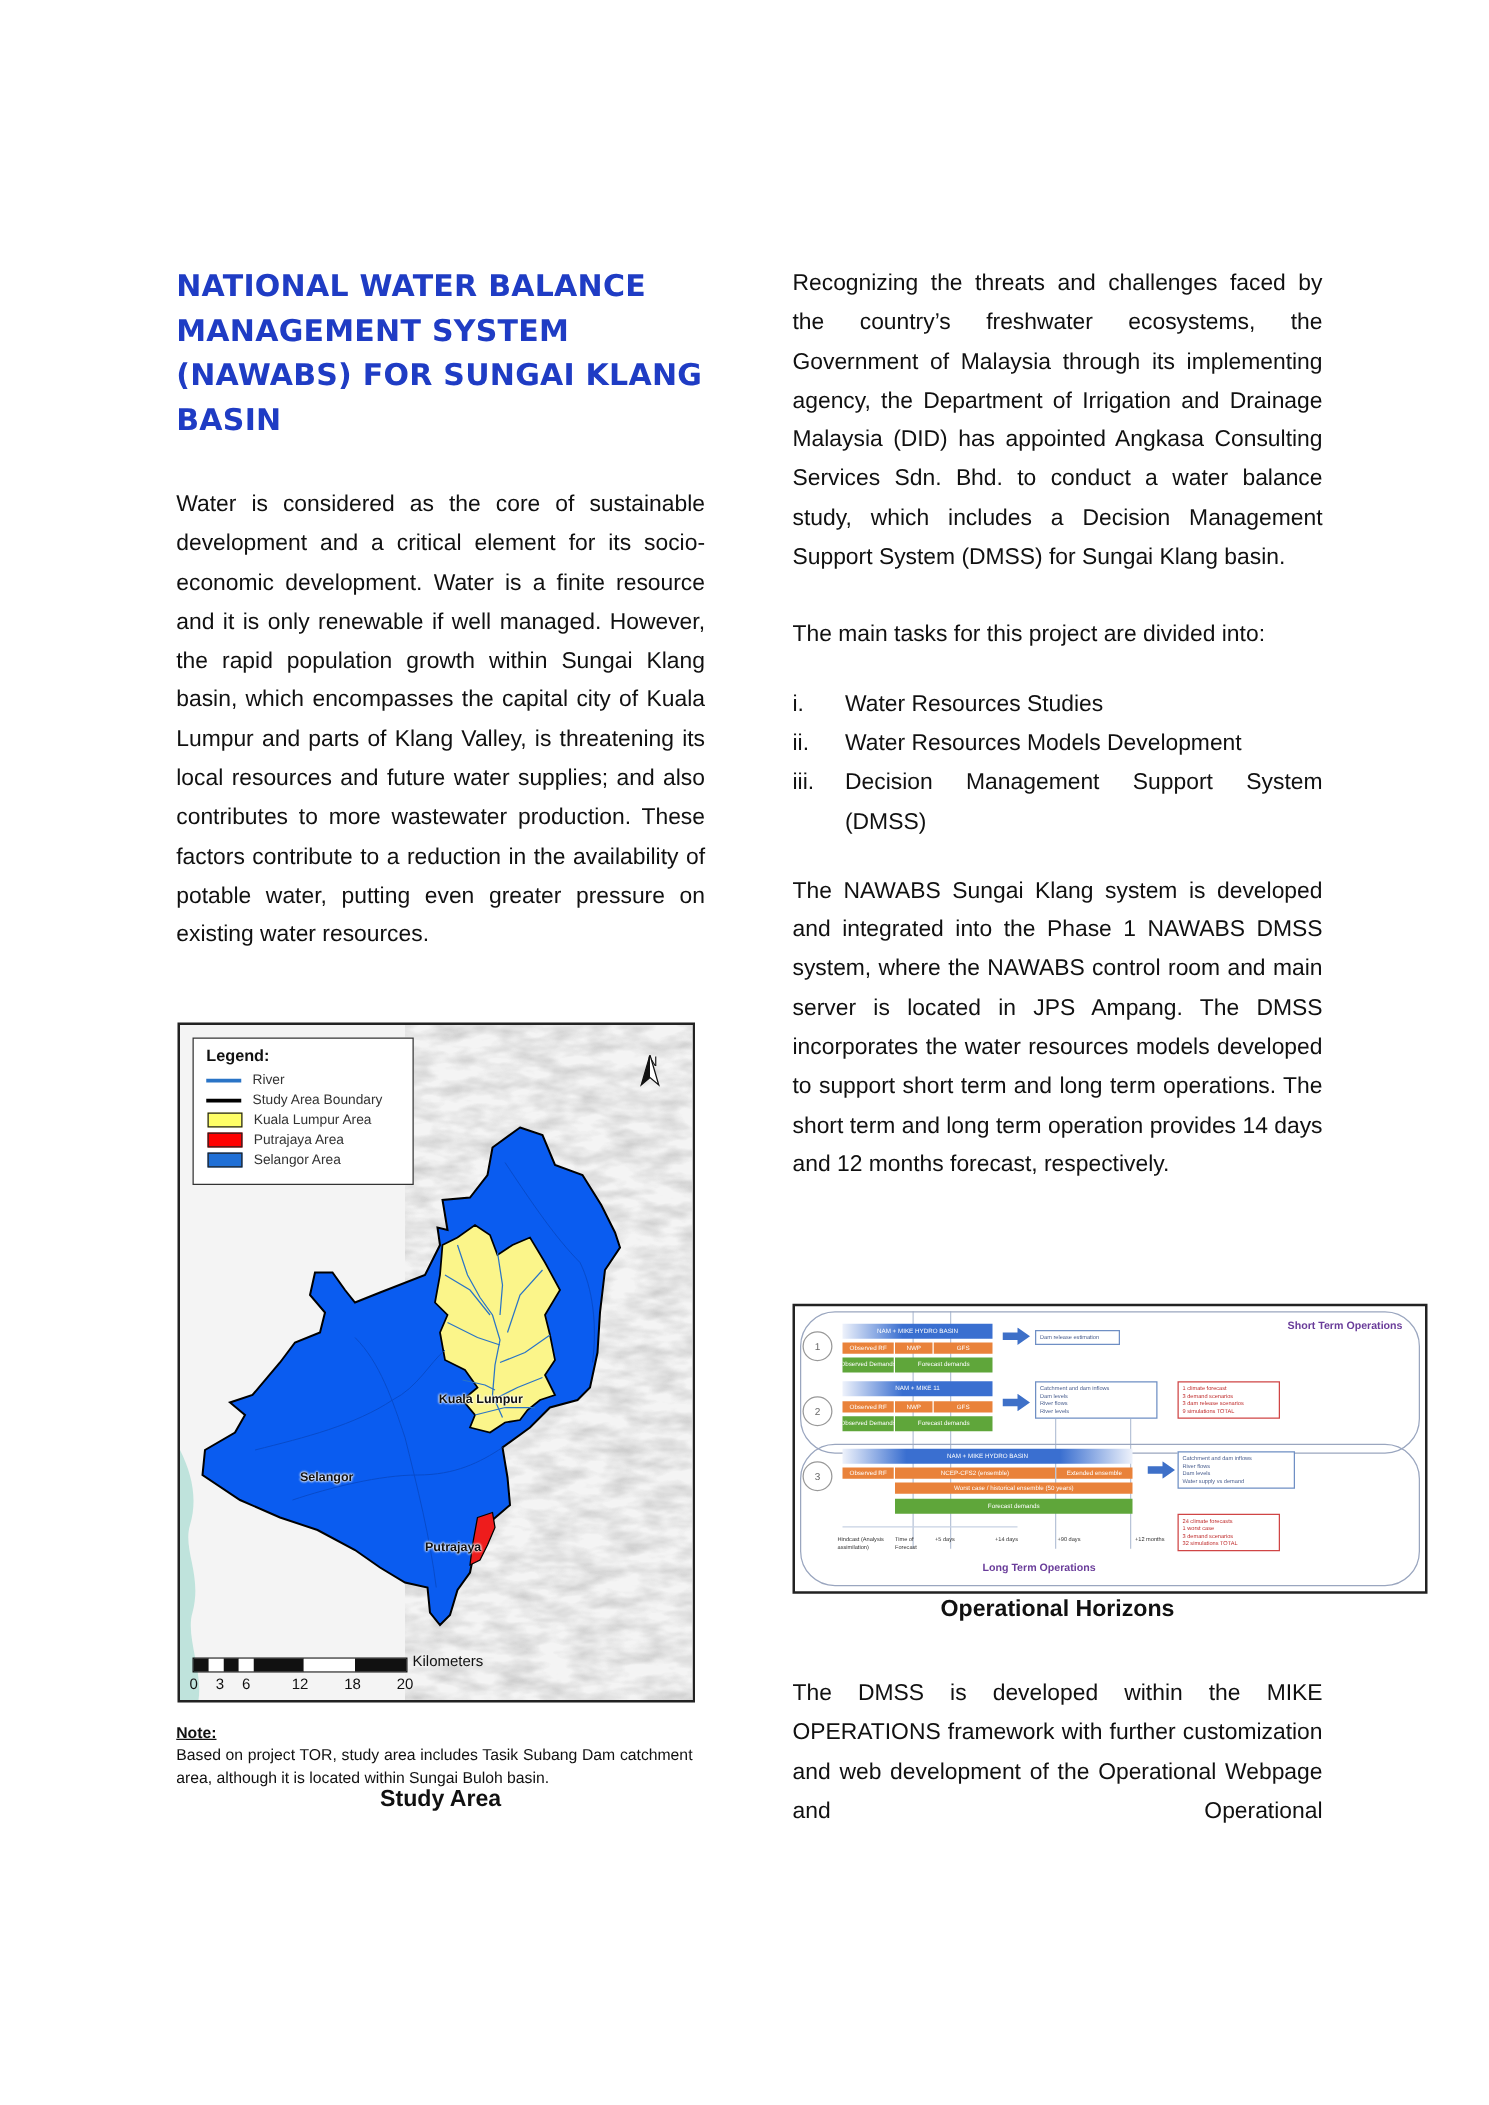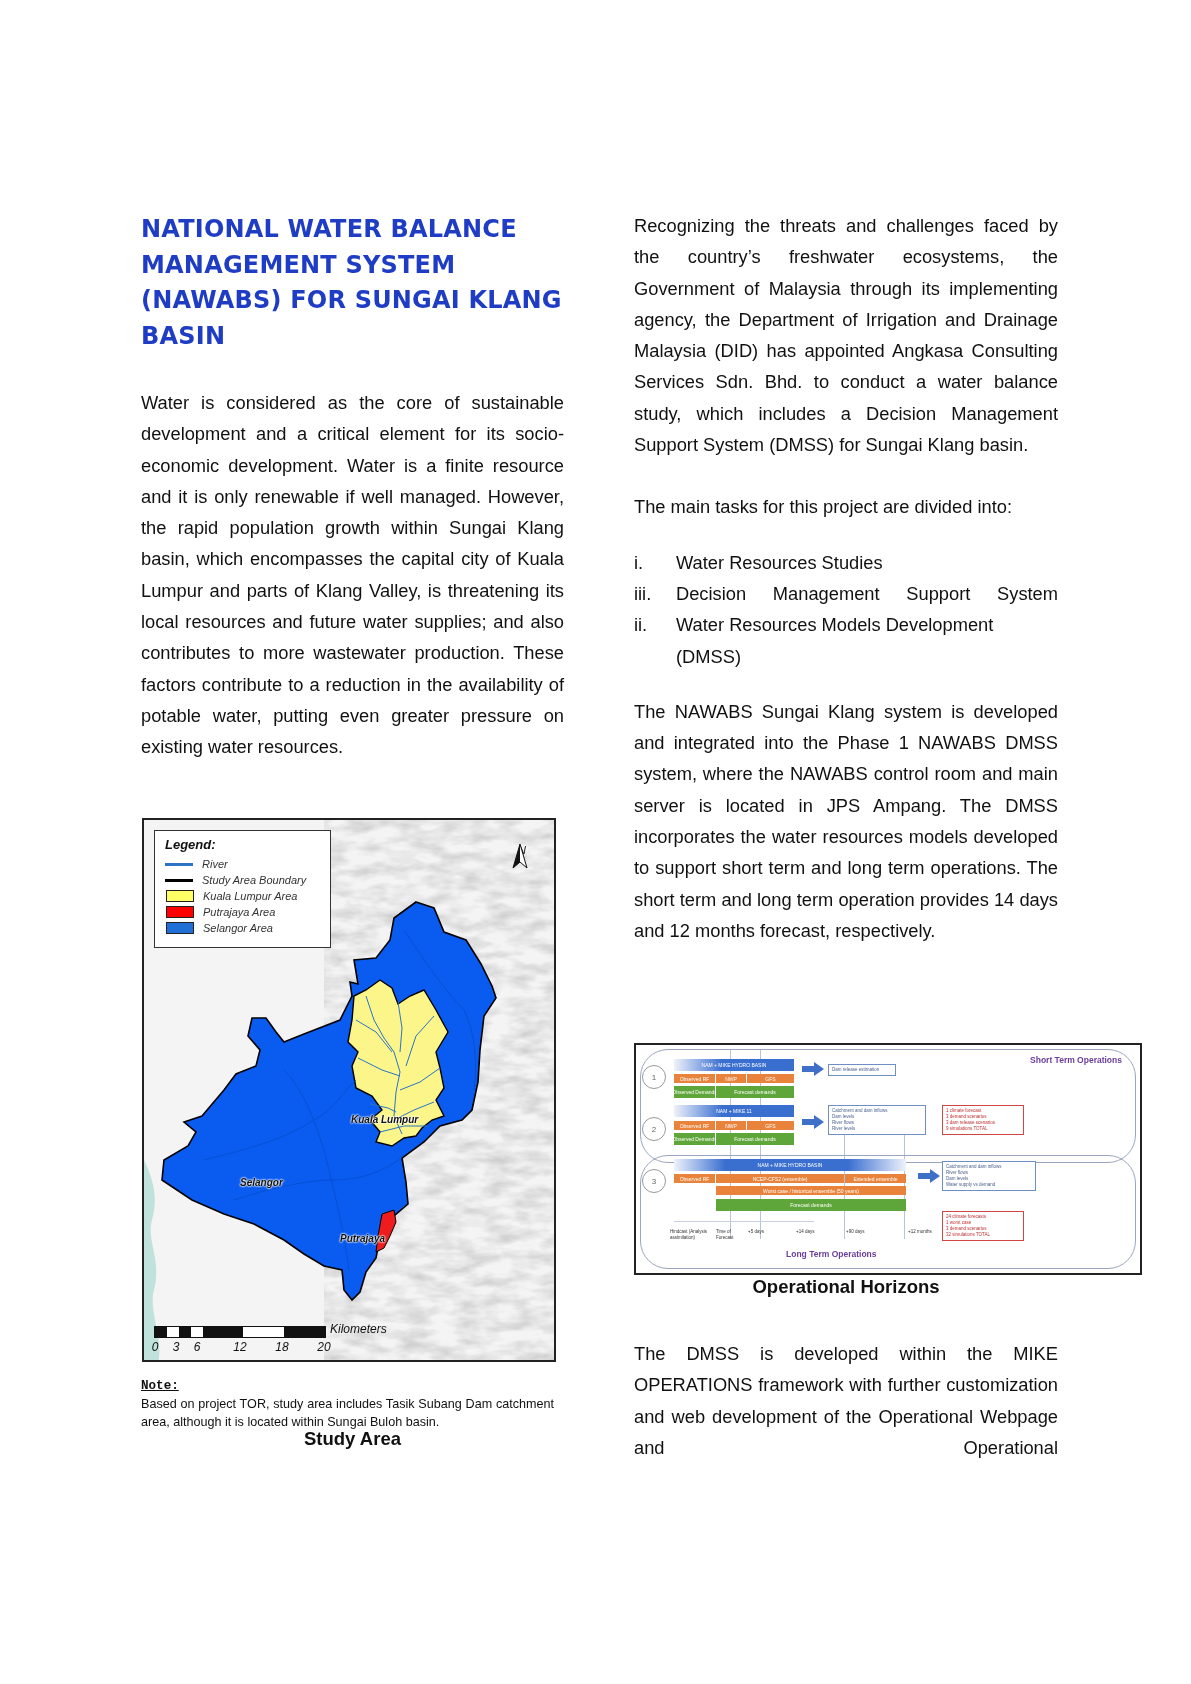--- a/index.html
+++ b/index.html
@@ -16,41 +16,41 @@
   .list { margin: 0; padding: 0; list-style: none; font-size: 18.3px; line-height: 31.3px; }
   .list li { display: flex; }
   .list .num { width: 42px; flex: none; }
   .list .txt { flex: 1; text-align: justify; text-align-last: justify; }
   .list .txt.single { text-align-last: left; }
   .list .cont { padding-left: 42px; }
 
   
   .map { position: absolute; left: 142px; top: 818px; width: 414px; height: 544px;
          border: 2px solid #222; box-sizing: border-box; overflow: hidden;
-         background: #f2f2f2; font-style: italic; }
+         background: #f2f2f2; }
   .map svg { position: absolute; left: 0; top: 0; }
   .legend { position: absolute; left: 10px; top: 10px; width: 177px; height: 118px;
             background: #fff; border: 1.5px solid #333; box-sizing: border-box;
             padding: 6px 10px; font-size: 11px; color: #333; }
   .legend .lg-title { font-weight: bold; font-size: 13px; color: #111; margin-bottom: 4px; }
   .legend .row { display: flex; align-items: center; height: 16px; }
   .legend .sw-line { width: 28px; height: 3px; margin-right: 9px; }
   .legend .sw-box { width: 26px; height: 10px; border: 1px solid #222; margin-right: 9px; margin-left:1px; }
   .map-label { position: absolute; font-size: 10px; font-weight: bold; color: #111;
                text-shadow: 0 0 2px #fff, 0 0 2px #fff, 0 0 2px #fff; }
   .north { position: absolute; right: 22px; top: 24px; width: 20px; text-align: center; font-size: 11px; }
   .scalebar { position: absolute; left: 10px; bottom: 6px; }
   .scalebar .bar { display: flex; height: 10px; border: 1px solid #111; width: 170px; }
   .scalebar .seg { height: 100%; }
   .scalebar .km { position: absolute; left: 176px; top: -4px; font-size: 12px; color: #111; }
   .scalebar .ticks { position: relative; height: 14px; font-size: 12px; margin-top: 2px; }
   .scalebar .ticks span { position: absolute; transform: translateX(-50%); }
 
   .note { position: absolute; left: 141px; top: 1377px; width: 413px; font-size: 12.6px; line-height: 18px; color: #111; }
-  .note .nt { font-weight: bold; text-decoration: underline; font-family: Liberation Mono, monospace; }
+  .note .nt { font-weight: bold; text-decoration: underline; }
   .note .nb { text-align: justify; }
   .caption { position: absolute; font-weight: bold; font-size: 18.5px; text-align: center; }
   .cap-map { left: 141px; width: 423px; top: 1428px; }
   .cap-ops { left: 634px; width: 424px; top: 1276px; }
 
   
   .ops { position: absolute; left: 634px; top: 1043px; width: 508px; height: 232px;
          border: 2px solid #222; box-sizing: border-box; background: #fff; overflow: hidden; }
   .ops-section { position: absolute; left: 4px; right: 4px; border: 1.2px solid #9aa6bf; border-radius: 28px; }
   .ops .circ { position: absolute; left: 6px; width: 22px; height: 22px; border: 1px solid #999; border-radius: 50%;
@@ -181,26 +181,26 @@
   <p class="para">Recognizing the threats and challenges faced by the country’s freshwater ecosystems, the Government of Malaysia through its implementing agency, the Department of Irrigation and Drainage Malaysia (DID) has appointed Angkasa Consulting Services Sdn. Bhd. to conduct a water balance study, which includes a Decision Management Support System (DMSS) for Sungai Klang basin.</p>
   <div class="gap"></div>
   <p class="para">The main tasks for this project are divided into:</p>
   <div class="gap" style="height:24px"></div>
   <ul class="list">
     <li>
       <span class="num">i.</span>
       <span class="txt single">Water Resources Studies</span>
     </li>
     <li>
+      <span class="num">ii.</span>
+      <span class="txt single">Water Resources Models Development</span>
+    </li>
+    <li>
       <span class="num">iii.</span>
       <span class="txt">Decision Management Support System</span>
-    </li>
-    <li>
-      <span class="num">ii.</span>
-      <span class="txt single">Water Resources Models Development</span>
     </li>
     <li class="cont">
       <span>(DMSS)</span>
     </li>
   </ul>
   <div class="gap" style="height:24px"></div>
   <p class="para">The NAWABS Sungai Klang system is developed and integrated into the Phase 1 NAWABS DMSS system, where the NAWABS control room and main server is located in JPS Ampang. The DMSS incorporates the water resources models developed to support short term and long term operations. The short term and long term operation provides 14 days and 12 months forecast, respectively.</p>
 </div>
 
 <div class="ops">

